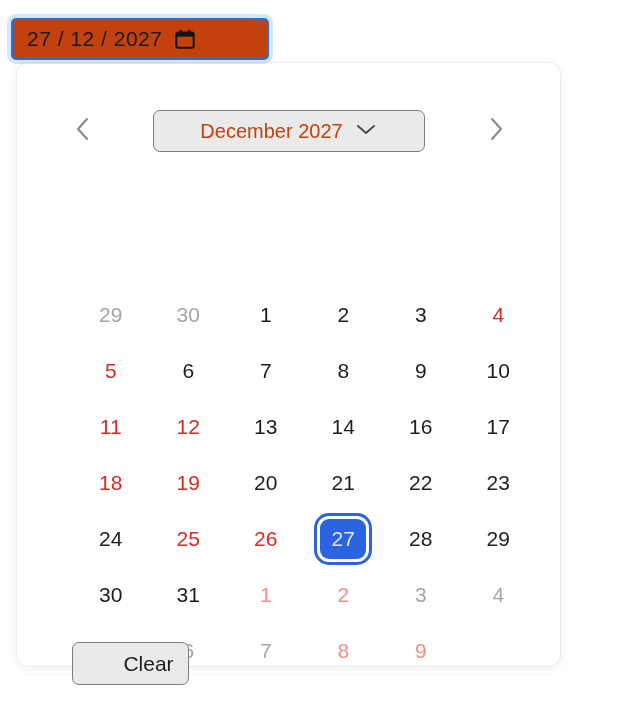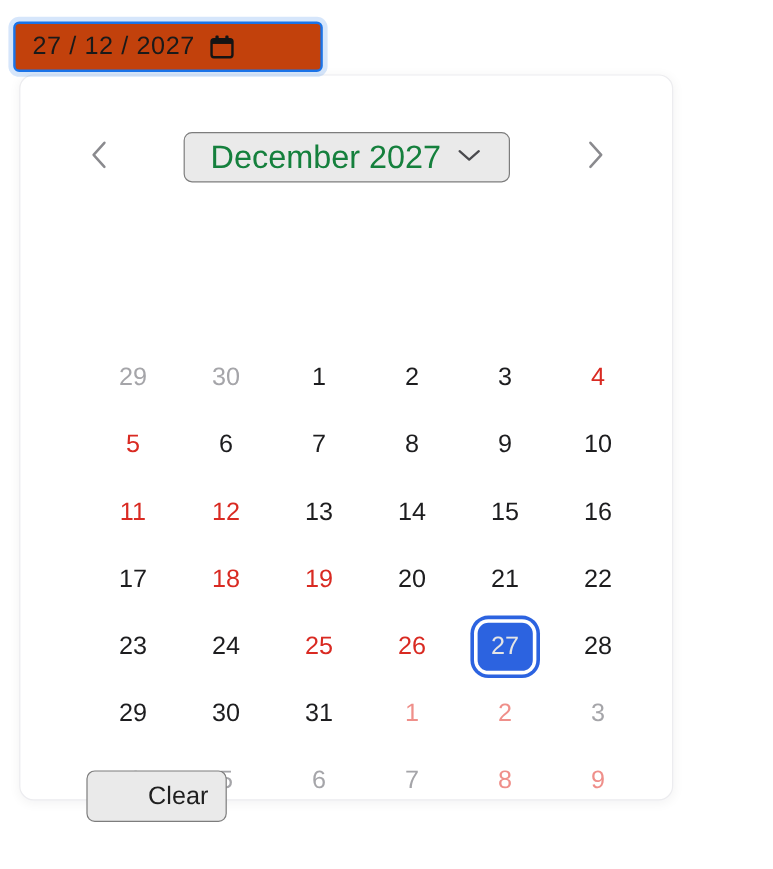--- a/index.html
+++ b/index.html
@@ -93,22 +93,22 @@
     border: 1px solid #7d7d7d;
     border-radius: 7px;
     display: flex;
     align-items: center;
     justify-content: center;
     gap: 12px;
     padding: 0 18px;
     cursor: pointer;
   }
   #month-year-label {
-    font-size: 27px;
-    color: #15803d;
+    font-size: 20px;
+    color: #c2410c;
   }
 
   
   #weekday-row {
     position: absolute;
     left: 55px;
     top: 182px;
     width: 465px;
     display: grid;
     grid-template-columns: repeat(7, 1fr);
@@ -268,23 +268,20 @@
       <div class="day-cell weekend">
         <span class="day-inner">12</span>
       </div>
       <div class="day-cell">
         <span class="day-inner">13</span>
       </div>
       <div class="day-cell">
         <span class="day-inner">14</span>
       </div>
       <div class="day-cell">
-        <span class="day-inner">15</span>
-      </div>
-      <div class="day-cell">
         <span class="day-inner">16</span>
       </div>
       <div class="day-cell">
         <span class="day-inner">17</span>
       </div>
       <div class="day-cell weekend">
         <span class="day-inner">18</span>
       </div>
       <div class="day-cell weekend">
         <span class="day-inner">19</span>

